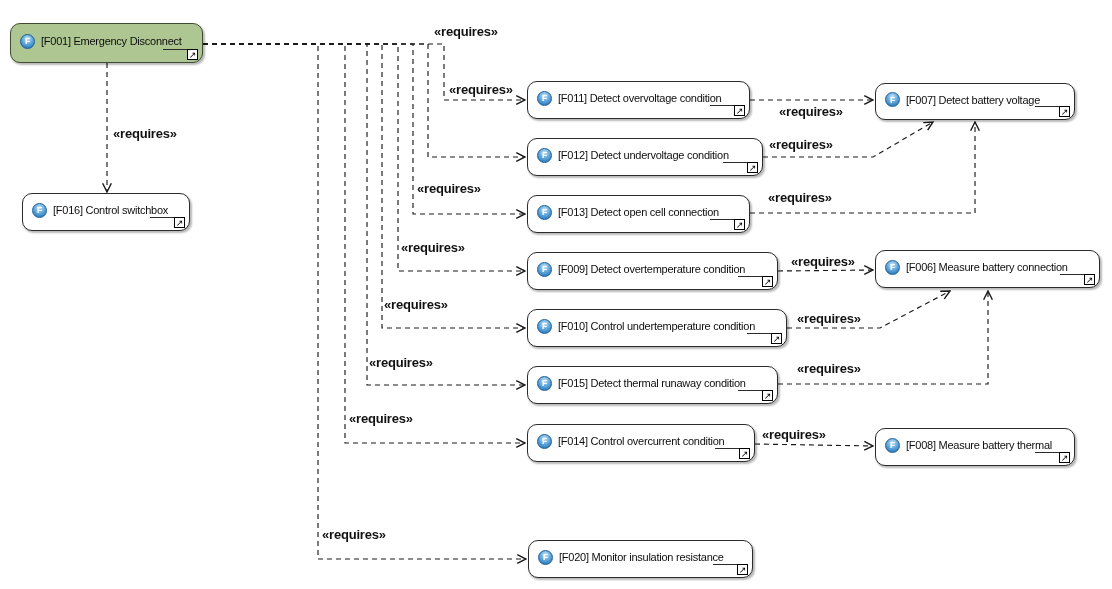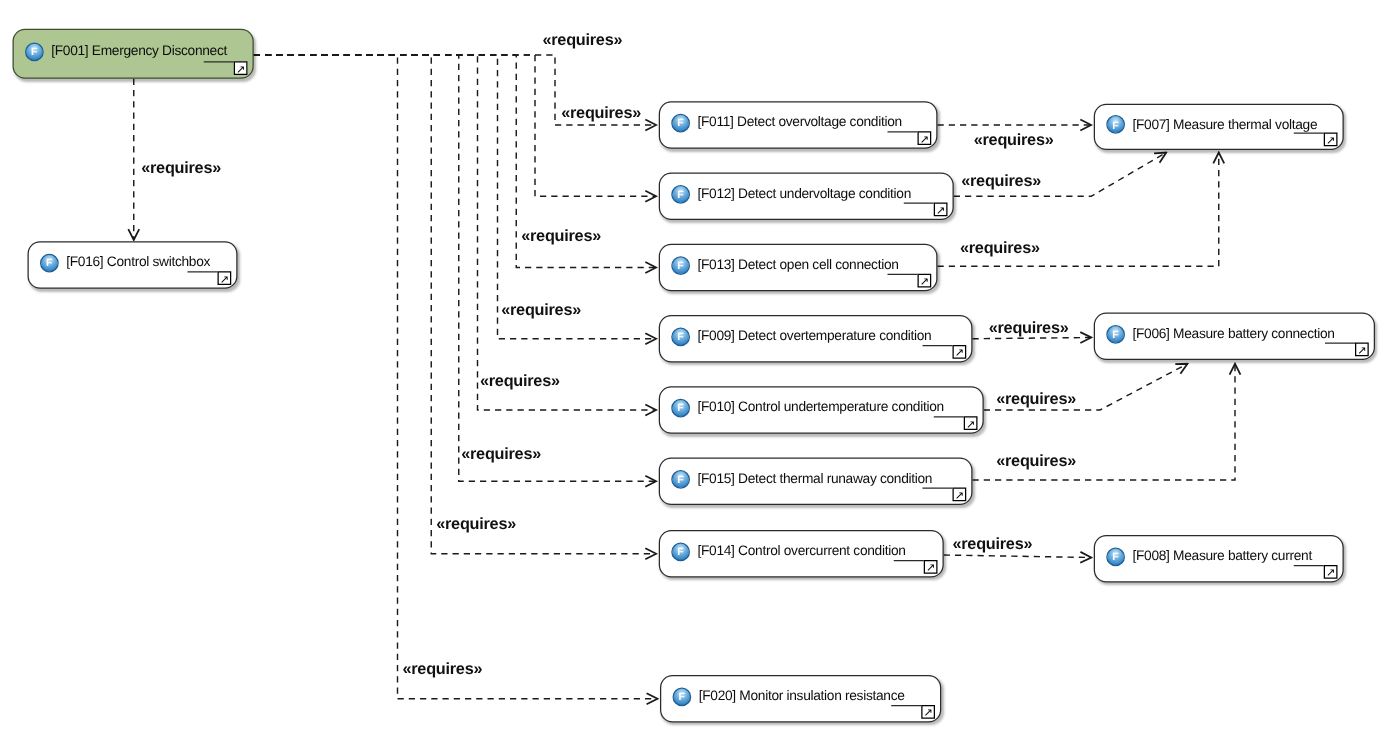--- a/index.html
+++ b/index.html
@@ -127,26 +127,26 @@
       <span class="nlabel">[F014] Control overcurrent condition</span>
       <span class="corner">↗</span>
     </div>
     <div class="node" style="left: 528px; top: 540px; width: 225px; height: 38px;">
       <span class="ficon">F</span>
       <span class="nlabel">[F020] Monitor insulation resistance</span>
       <span class="corner">↗</span>
     </div>
     <div class="node" style="left: 875px; top: 83px; width: 200px; height: 37px;">
       <span class="ficon">F</span>
-      <span class="nlabel">[F007] Measure thermal voltage</span>
+      <span class="nlabel">[F007] Detect battery voltage</span>
       <span class="corner">↗</span>
     </div>
     <div class="node" style="left: 875px; top: 250px; width: 225px; height: 38px;">
       <span class="ficon">F</span>
       <span class="nlabel">[F006] Measure battery connection</span>
       <span class="corner">↗</span>
     </div>
     <div class="node" style="left: 875px; top: 428px; width: 200px; height: 38px;">
       <span class="ficon">F</span>
-      <span class="nlabel">[F008] Measure battery current</span>
+      <span class="nlabel">[F008] Measure battery thermal</span>
       <span class="corner">↗</span>
     </div>
   </div>
 
 </body></html>

